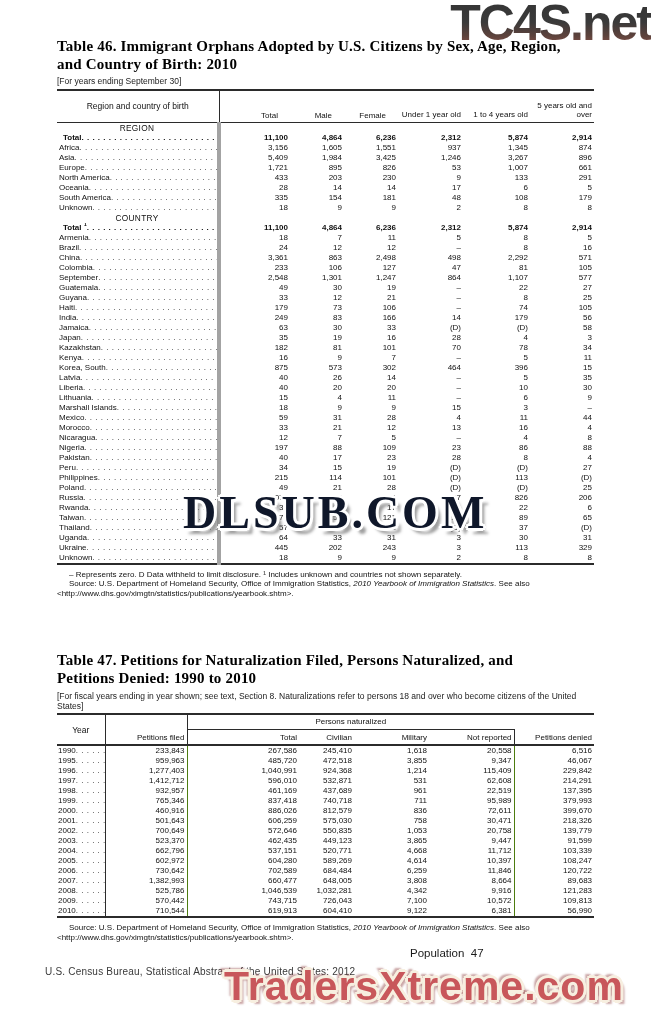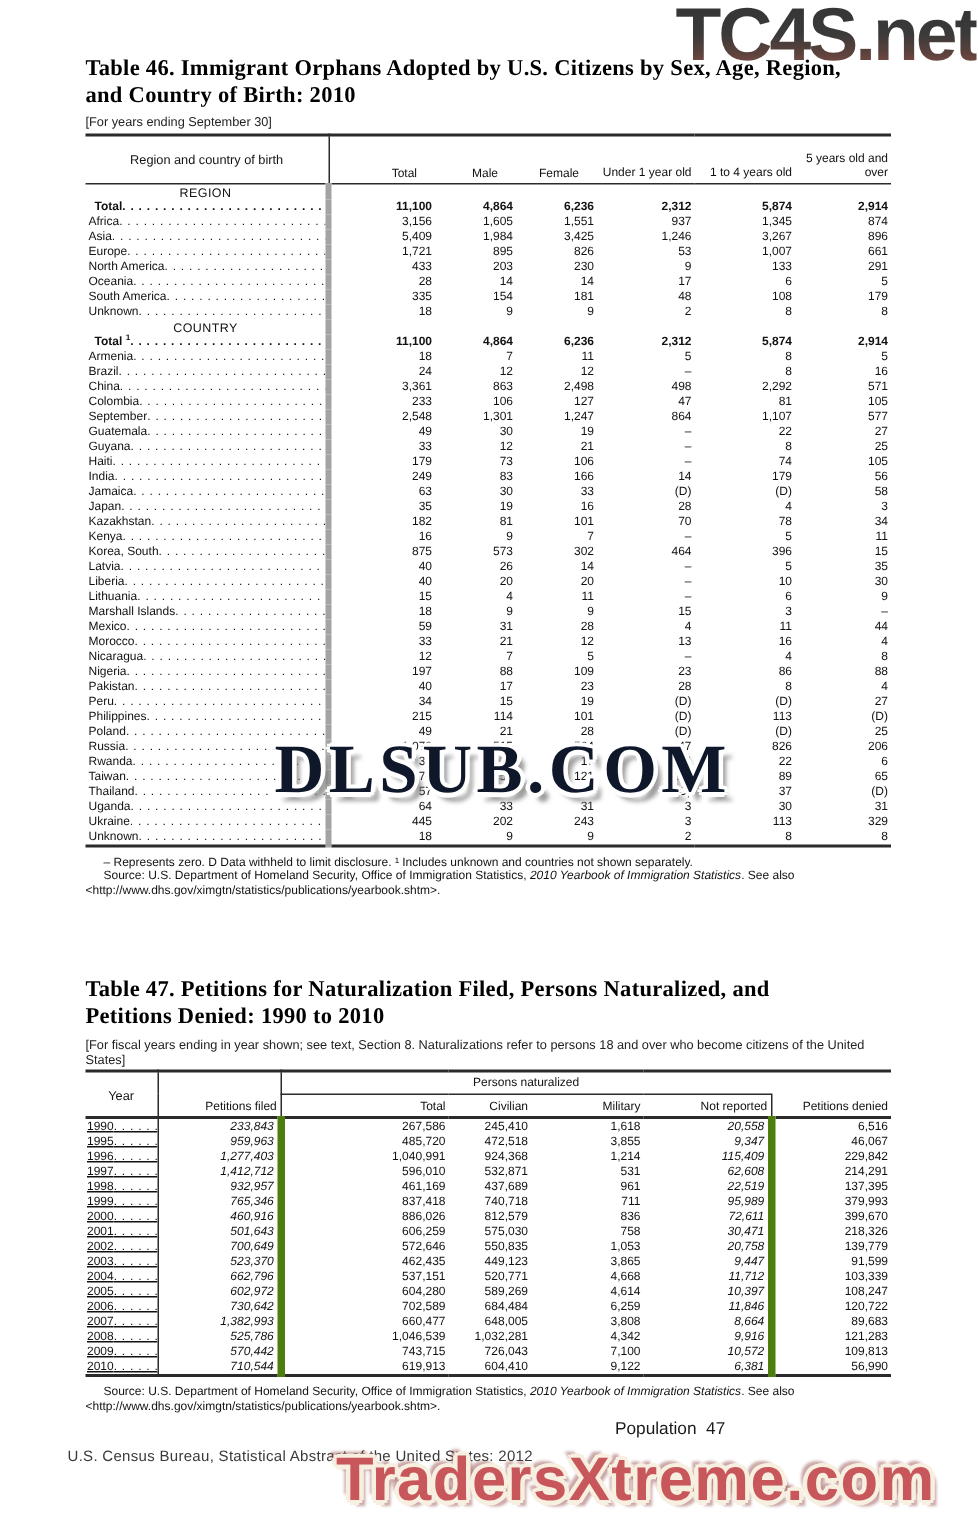--- a/index.html
+++ b/index.html
@@ -53,22 +53,22 @@
   #t47 .grph { text-align:center; height:15px; vertical-align:middle;
                border-bottom:1px solid #2b2b2b; }
   #t47 .subh { text-align:right; padding-right:2px; padding-bottom:2px; height:16px;
                border-bottom:2px solid #2b2b2b; }
   #t47 .subh.vr { border-right:1px solid #2b2b2b; }
   #t47 .pdh { width:80px; text-align:right; padding-right:2px; padding-bottom:2px;
               border-bottom:2px solid #2b2b2b; }
   #t47 .yearh2 { border-bottom:2px solid #2b2b2b; }
   #t47 td { height:10px; line-height:10px; }
   .ycell { border-right:1px solid #2b2b2b; overflow:hidden; }
-  .ycell .lf { padding-left:1px;text-decoration:underline; }
-  td.vr { border-right:5px solid #4d7c0f;font-style:italic; }
+  .ycell .lf { padding-left:1px; }
+  td.vr { border-right:1px solid #4d7c0f; }
 
   
   .wm-top {
     position:absolute; top:-4px; right:1px; z-index:6;
     font-family:"Liberation Sans", sans-serif; font-weight:bold;
     font-size:50px; line-height:1.1; letter-spacing:-2px;
     background:linear-gradient(180deg,#343434 0%,#3a3a3a 48%,#5c423c 72%,#9a574c 100%);
     -webkit-background-clip:text; background-clip:text; color:transparent;
   }
   .wm-mid {

